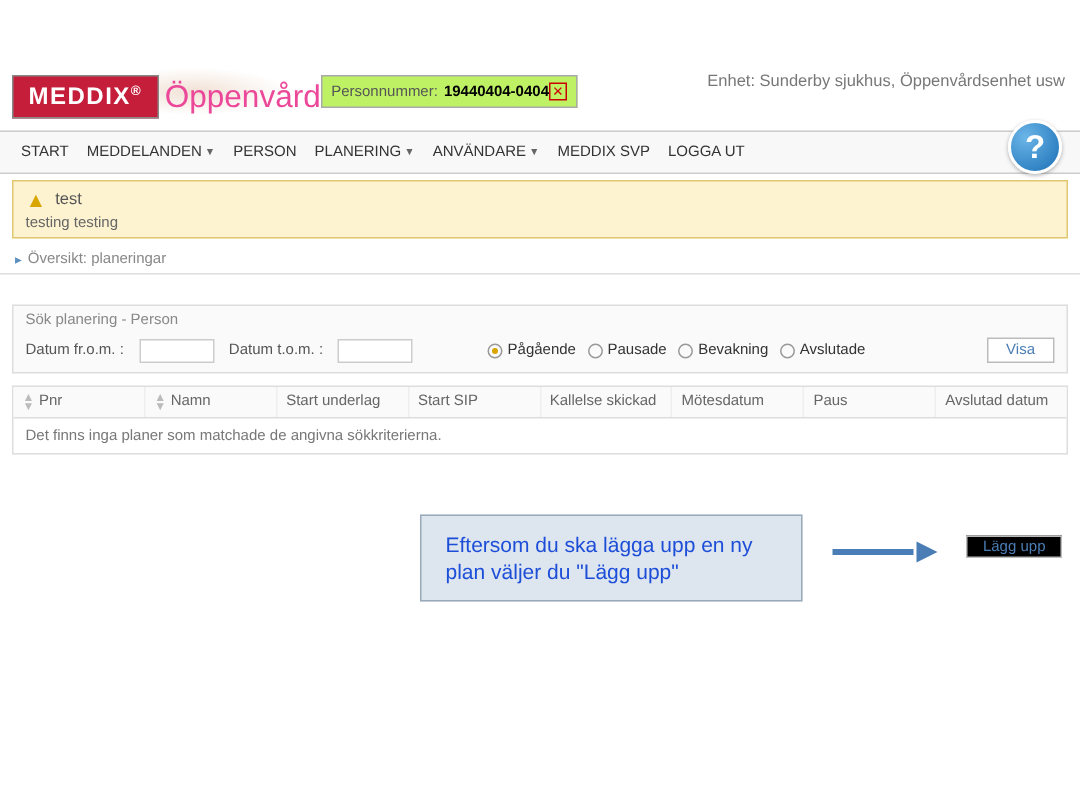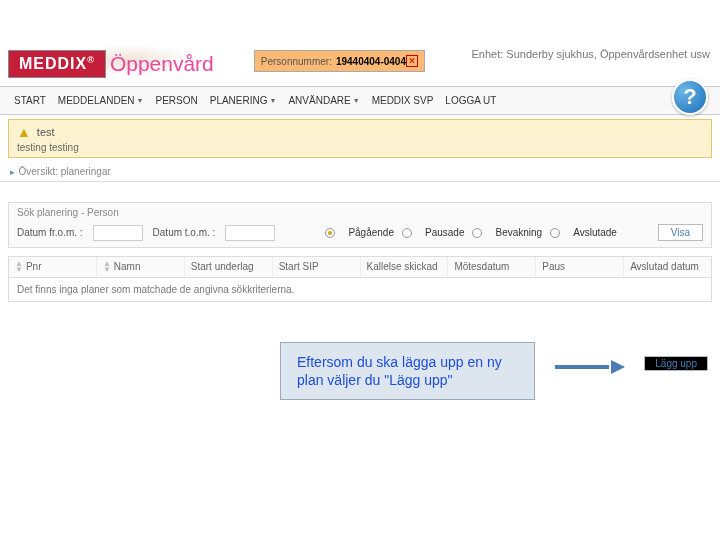--- a/index.html
+++ b/index.html
@@ -1,25 +1,25 @@
 <!DOCTYPE html>
 <html><head>
 <meta charset="utf-8">
 <style>
   * { box-sizing: border-box; margin: 0; padding: 0; font-family: Arial, sans-serif; }
   body { width: 720px; height: 540px; background: #fff; font-size: 11px; color: #333; position: relative; }
   
-  .header-region { display: flex; align-items: flex-start; padding: 50px 8px 8px 8px; gap: 40px; }
+  .header-region { display: flex; align-items: flex-start; padding: 50px 8px 8px 8px; }
   .logo-block { display: flex; align-items: center; }
   .logo-red { background: #c41e3a; color: #fff; font-weight: bold; font-size: 16px; padding: 4px 10px; border: 1px solid #888; letter-spacing: 1px; }
   .logo-red sup { font-size: 9px; }
   .logo-sub { color: #ec4899; font-size: 21px; margin-left: 4px; position: relative; }
   .logo-sub::before { content: ""; position: absolute; left: -8px; top: -8px; width: 90px; height: 32px; background: radial-gradient(ellipse at 30% 50%, rgba(220,180,150,0.4), transparent 70%); z-index: -1; }
   
-  .person-box { border: 1px solid #aaa; background: #fdba74; padding: 2px; min-width: 170px; }
+  .person-box { border: 1px solid #aaa; background: #bef264; padding: 2px; min-width: 170px; }
   .person-row { display: flex; align-items: center; padding: 2px 4px; font-size: 10px; }
   .person-row + .person-row { border-top: 1px solid #ccc; }
   .person-lbl { color: #555; margin-right: 4px; }
   .person-val { color: #000; font-weight: bold; flex: 1; }
   .close-x { width: 12px; height: 12px; border: 1px solid #c00; color: #c00; font-size: 9px; line-height: 10px; text-align: center; cursor: pointer; }
   
   .top-info { position: absolute; top: 48px; right: 10px; font-size: 11px; color: #777; }
   
   .nav-bar { border-top: 1px solid #ccc; border-bottom: 1px solid #ccc; background: #f8f8f8; display: flex; align-items: center; padding: 4px 8px; position: relative; }
   .nav-item { font-size: 10px; color: #333; padding: 4px 6px; cursor: pointer; display: flex; align-items: center; gap: 2px; }
@@ -33,21 +33,21 @@
   
   .breadcrumb { display: flex; align-items: center; gap: 4px; padding: 4px 10px; font-size: 10px; color: #888; border-bottom: 1px solid #ddd; }
   .bc-caret { color: #5a8fc0; font-size: 9px; }
   
   .search-panel { background: #fafafa; border: 1px solid #ddd; margin: 20px 8px 4px 8px; padding: 4px 8px 6px 8px; }
   .search-title { font-size: 10px; color: #888; margin-bottom: 6px; }
   .search-row { display: flex; align-items: center; gap: 10px; font-size: 10px; flex-wrap: nowrap; }
   .search-row label { color: #555; }
   .date-input { width: 50px; height: 16px; border: 1px solid #ccc; background: #fff; }
   .radio-group { display: flex; gap: 8px; margin-left: 40px; }
-  .radio-opt { display: flex; align-items: center; gap: 13px; }
+  .radio-opt { display: flex; align-items: center; gap: 3px; }
   .radio-dot { width: 10px; height: 10px; border: 1px solid #999; border-radius: 50%; display: inline-block; position: relative; }
   .radio-dot.sel::after { content: ""; position: absolute; width: 4px; height: 4px; background: #d9a500; border-radius: 50%; top: 2px; left: 2px; }
   .visa-btn { margin-left: auto; background: #fff; border: 1px solid #bbb; padding: 2px 12px; font-size: 10px; cursor: pointer; color: #4a7db5; }
   
   .table-wrap { margin: 8px 8px; border: 1px solid #ddd; }
   .thead { display: flex; background: #fafafa; border-bottom: 1px solid #ddd; }
   .th { flex: 1; padding: 4px 6px; font-size: 10px; color: #666; display: flex; align-items: center; gap: 3px; border-right: 1px solid #eee; }
   .th:last-child { border-right: none; }
   .sort-icon { color: #bbb; font-size: 8px; line-height: 0.7; display: flex; flex-direction: column; }
   .empty-msg { padding: 6px 8px; font-size: 10px; color: #777; }

